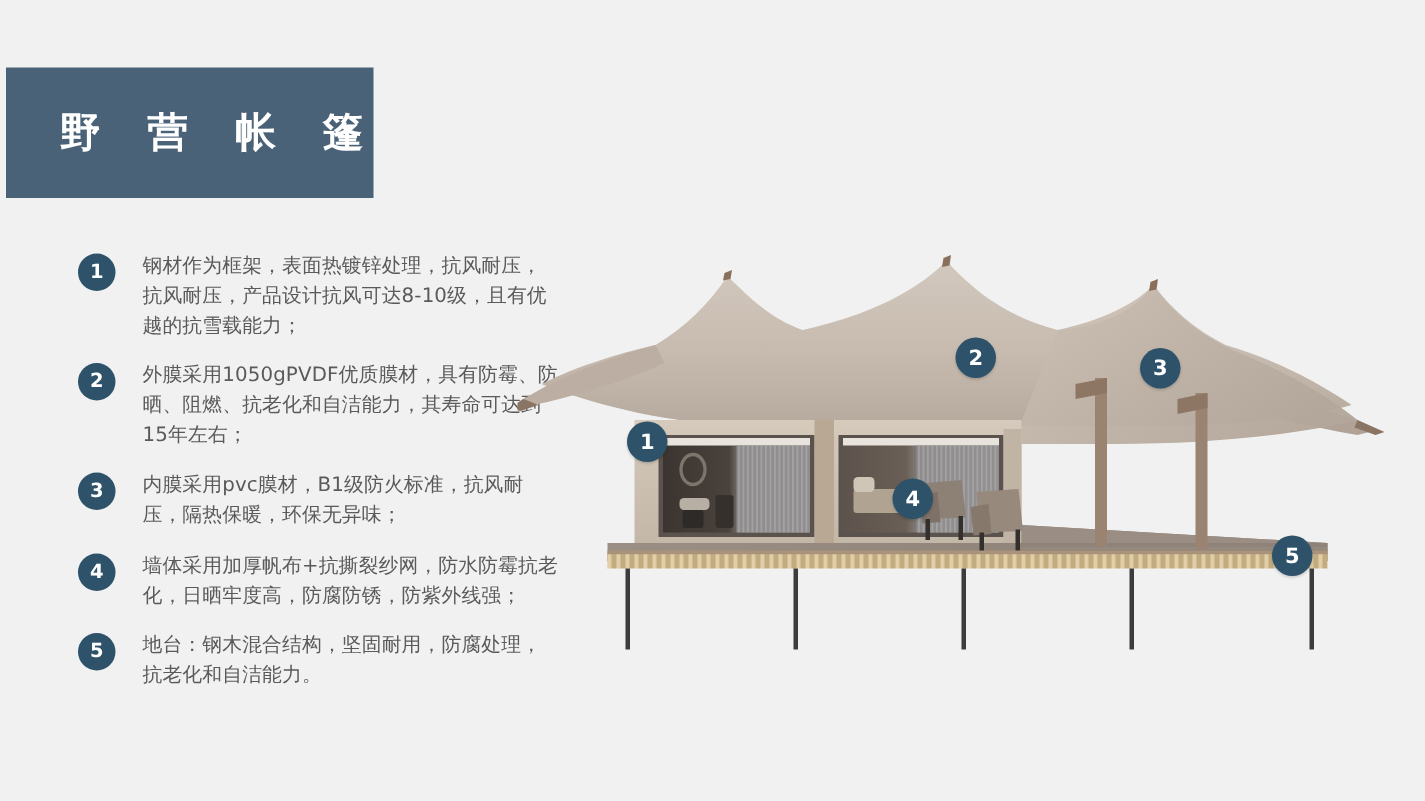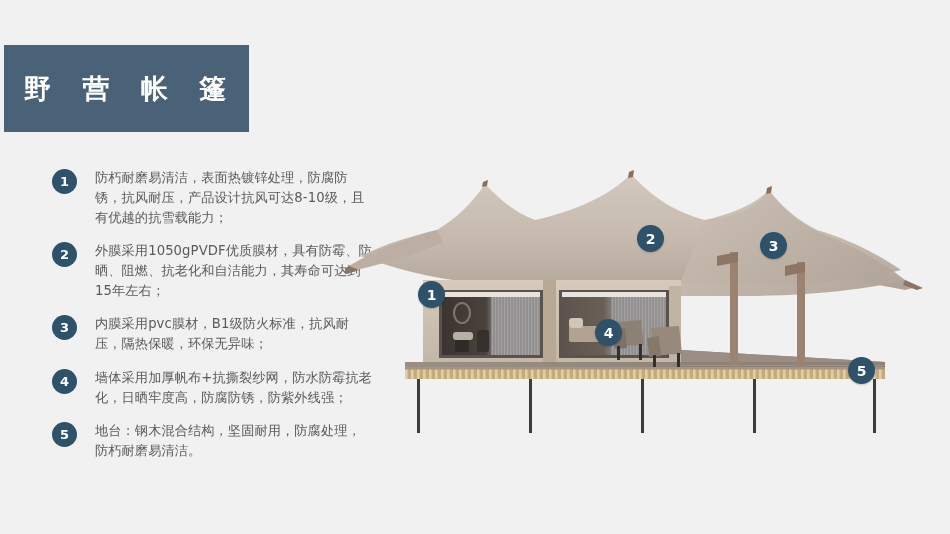--- a/index.html
+++ b/index.html
@@ -25,21 +25,21 @@
   .title-banner {
     position: absolute;
     left: 4px;
     top: 45px;
     width: 245px;
     height: 87px;
     background: #4a6277;
     display: flex;
     align-items: center;
     box-sizing: border-box;
-    padding-left: 20px;
+    padding-left: 36px;
   }
   .title-text {
     color: #ffffff;
     font-size: 27px;
     font-weight: bold;
     letter-spacing: 11px;
     line-height: 1;
     white-space: nowrap;
   }
 
@@ -118,41 +118,41 @@
 <div class="page">
 
   <div class="title-banner">
     <span class="title-text">野 营 帐 篷</span>
   </div>
 
   <div class="feature-list">
 
     <div class="feature-item">
       <div class="badge">1</div>
-      <div class="feature-text">防朽耐磨易清洁，表面热镀锌处理，防腐防锈，抗风耐压，产品设计抗风可达8-10级，且有优越的抗雪载能力；</div>
+      <div class="feature-text">钢材作为框架，表面热镀锌处理，抗风耐压，抗风耐压，产品设计抗风可达8-10级，且有优越的抗雪载能力；</div>
     </div>
 
     <div class="feature-item">
       <div class="badge">2</div>
       <div class="feature-text">外膜采用1050gPVDF优质膜材，具有防霉、防晒、阻燃、抗老化和自洁能力，其寿命可达到15年左右；</div>
     </div>
 
     <div class="feature-item">
       <div class="badge">3</div>
       <div class="feature-text">内膜采用pvc膜材，B1级防火标准，抗风耐压，隔热保暖，环保无异味；</div>
     </div>
 
     <div class="feature-item">
       <div class="badge">4</div>
       <div class="feature-text">墙体采用加厚帆布+抗撕裂纱网，防水防霉抗老化，日晒牢度高，防腐防锈，防紫外线强；</div>
     </div>
 
     <div class="feature-item">
       <div class="badge">5</div>
-      <div class="feature-text">地台：钢木混合结构，坚固耐用，防腐处理，防朽耐磨易清洁。</div>
+      <div class="feature-text">地台：钢木混合结构，坚固耐用，防腐处理，抗老化和自洁能力。</div>
     </div>
 
   </div>
 
   <div class="illustration">
     <svg viewBox="0 0 605 320" xmlns="http://www.w3.org/2000/svg">
       <defs>
         <linearGradient id="canopyGrad" x1="0" y1="0" x2="0" y2="1">
           <stop offset="0%" stop-color="#d3c8bd"></stop>
           <stop offset="55%" stop-color="#c7bbb0"></stop>

